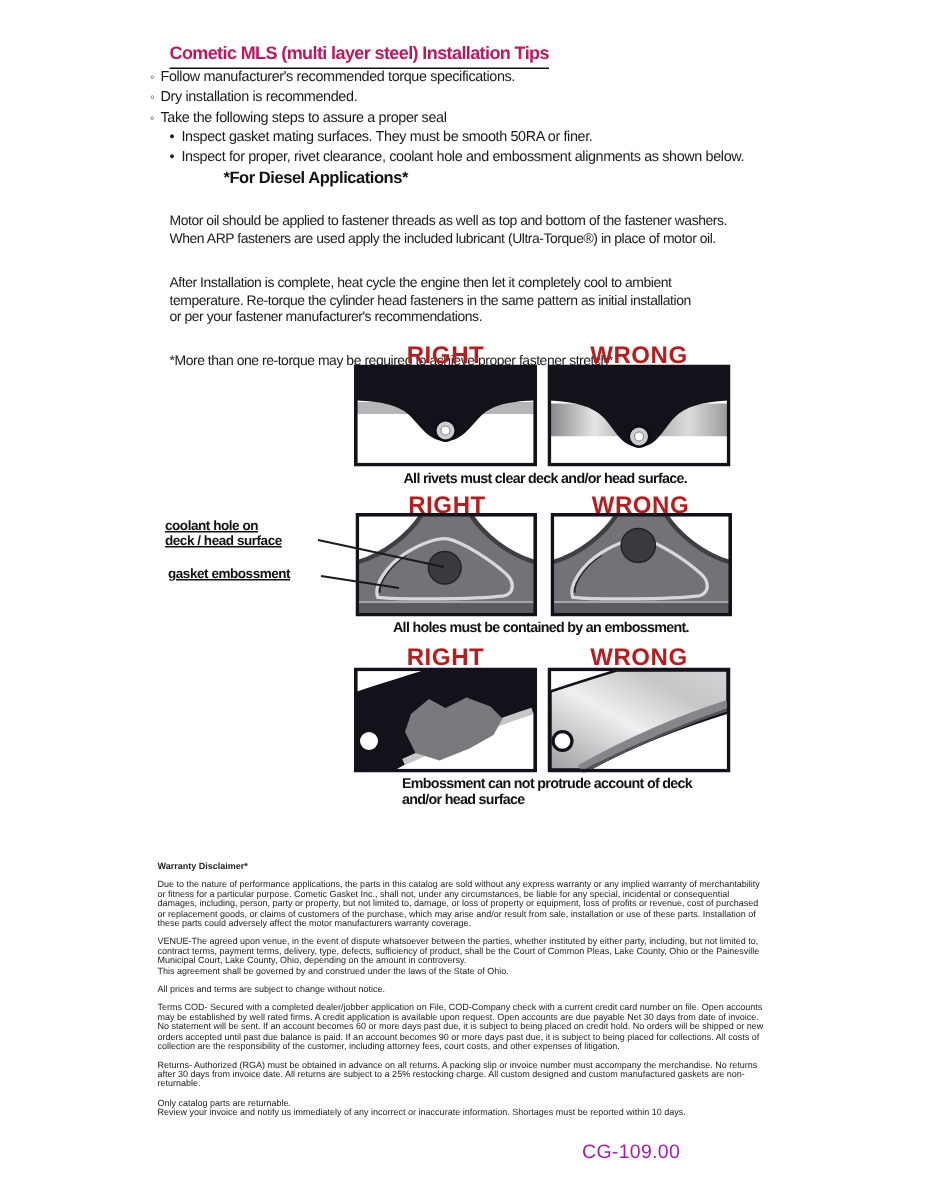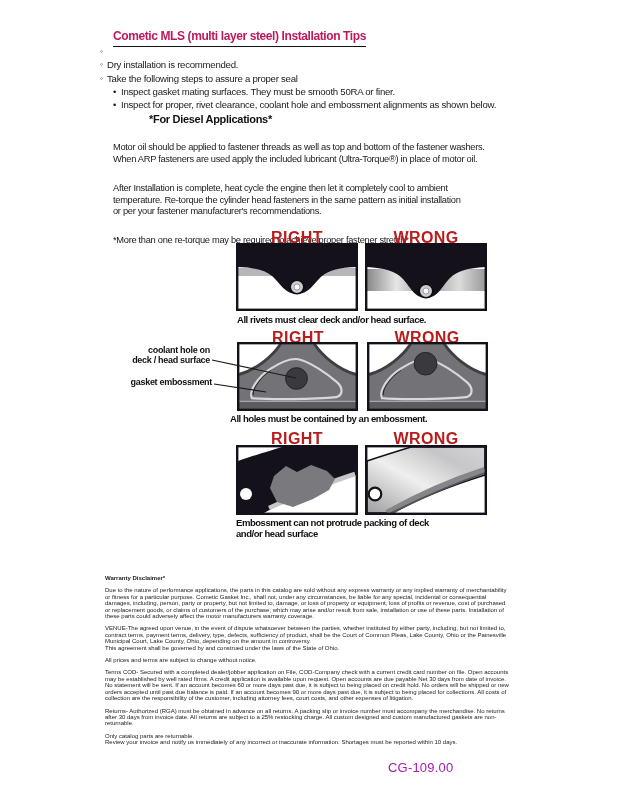--- a/index.html
+++ b/index.html
@@ -14,41 +14,42 @@
   .b-row { display:flex; }
   .b-marker { flex:none; width:7px; font-size:8.5px; }
   .b-row.sub { padding-left:13px; }
   .b-row.sub .b-marker { font-size:9.5px; width:8px; }
 
   .diesel-h { font-size:11px; font-weight:700; letter-spacing:-0.3px; color:#111;margin-left:36px; }
   .body-paras { font-size:9.3px; line-height:11.4px; letter-spacing:-0.3px; white-space:pre-line; width:450px; }
   .body-paras p { margin:0 0 6.5px 0; }
 
   .fig-label { font-size:16px; font-weight:700; letter-spacing:0.4px; text-align:center; width:122px; color:#b91c1c; }
-  .fig-caption { font-size:9.5px; font-weight:700; letter-spacing:-0.45px; line-height:11px; white-space:pre-line; color:#111; }
+  .fig-caption { font-size:9.5px; font-weight:700; letter-spacing:-0.45px; line-height:11px; white-space:pre-line; color:#111;margin-left:32px; }
   .ann { font-size:9px; font-weight:700; line-height:10px; letter-spacing:-0.3px;
-         text-align:right; white-space:pre-line; width:100px; color:#111; }
+         white-space:pre-line; width:100px; color:#111;text-decoration:underline; }
 
   .disclaimer { width:404px; font-size:6px; line-height:6.4px; color:#222; }
   .disclaimer h3 { font-size:6px; font-weight:700; margin:0 0 6px 0; }
   .disclaimer p { margin:0 0 6px 0; white-space:pre-line; }
 
   .page-num { font-size:13px; letter-spacing:0.2px; color:#a21caf; }
   svg { display:block; }
 </style>
 </head>
 <body>
 
 <div class="abs" style="left:113px; top:26px;">
   <span class="title">Cometic MLS (multi layer steel) Installation Tips</span>
 </div>
 
 <div class="abs bullets" style="left:100px; top:45px;">
   <div class="b-row">
     <span class="b-marker">◦</span>
+    <span>Follow manufacturer's recommended torque specifications.</span>
   </div>
   <div class="b-row">
     <span class="b-marker">◦</span>
     <span>Dry installation is recommended.</span>
   </div>
   <div class="b-row">
     <span class="b-marker">◦</span>
     <span>Take the following steps to assure a proper seal</span>
   </div>
   <div class="b-row sub">
@@ -175,21 +176,21 @@
     </defs>
     <rect x="1.2" y="1.2" width="119.6" height="67.6" fill="#ffffff"></rect>
     <path d="M2,16 C20,10 33,6 46,2 L120,2 L120,30 C88,40 56,52 28,68 L2,68 Z" fill="url(#gradBand3)" stroke="#15111b" stroke-width="1.6"></path>
     <path d="M22,68 C56,49 92,34 120,25" fill="none" stroke="#86868a" stroke-width="6.5"></path>
     <path d="M26,68 C60,51 94,37 120,28" fill="none" stroke="#525256" stroke-width="1.8"></path>
     <circle cx="10" cy="49" r="6.3" fill="#ffffff" stroke="#15111b" stroke-width="2.2"></circle>
     <rect x="1.2" y="1.2" width="119.6" height="67.6" fill="none" stroke="#15111b" stroke-width="2.4"></rect>
   </svg>
 </div>
 
-<div class="abs fig-caption" style="left:236px; top:517px;">Embossment can not protrude packing of deck
+<div class="abs fig-caption" style="left:236px; top:517px;">Embossment can not protrude account of deck
 and/or head surface</div>
 
 <svg class="abs" style="left:0; top:0;" width="618" height="800" viewBox="0 0 618 800" pointer-events="none">
   <line x1="212" y1="360" x2="296" y2="378" stroke="#1a1a1a" stroke-width="1.2"></line>
   <line x1="214" y1="384" x2="266" y2="392" stroke="#1a1a1a" stroke-width="1.2"></line>
 </svg>
 
 <div class="abs disclaimer" style="left:105px; top:575px;">
   <h3>Warranty Disclaimer*</h3>
   <p>Due to the nature of performance applications, the parts in this catalog are sold without any express warranty or any implied warranty of merchantability or fitness for a particular purpose.  Cometic Gasket Inc., shall not, under any circumstances, be liable for any special, incidental or consequential damages, including, person, party or property, but not limited to, damage, or loss of property or equipment, loss of profits or revenue, cost of purchased or replacement goods, or claims of customers of the purchase, which may arise and/or result from sale, installation or use of these parts.  Installation of these parts could adversely affect the motor manufacturers warranty coverage.</p>

